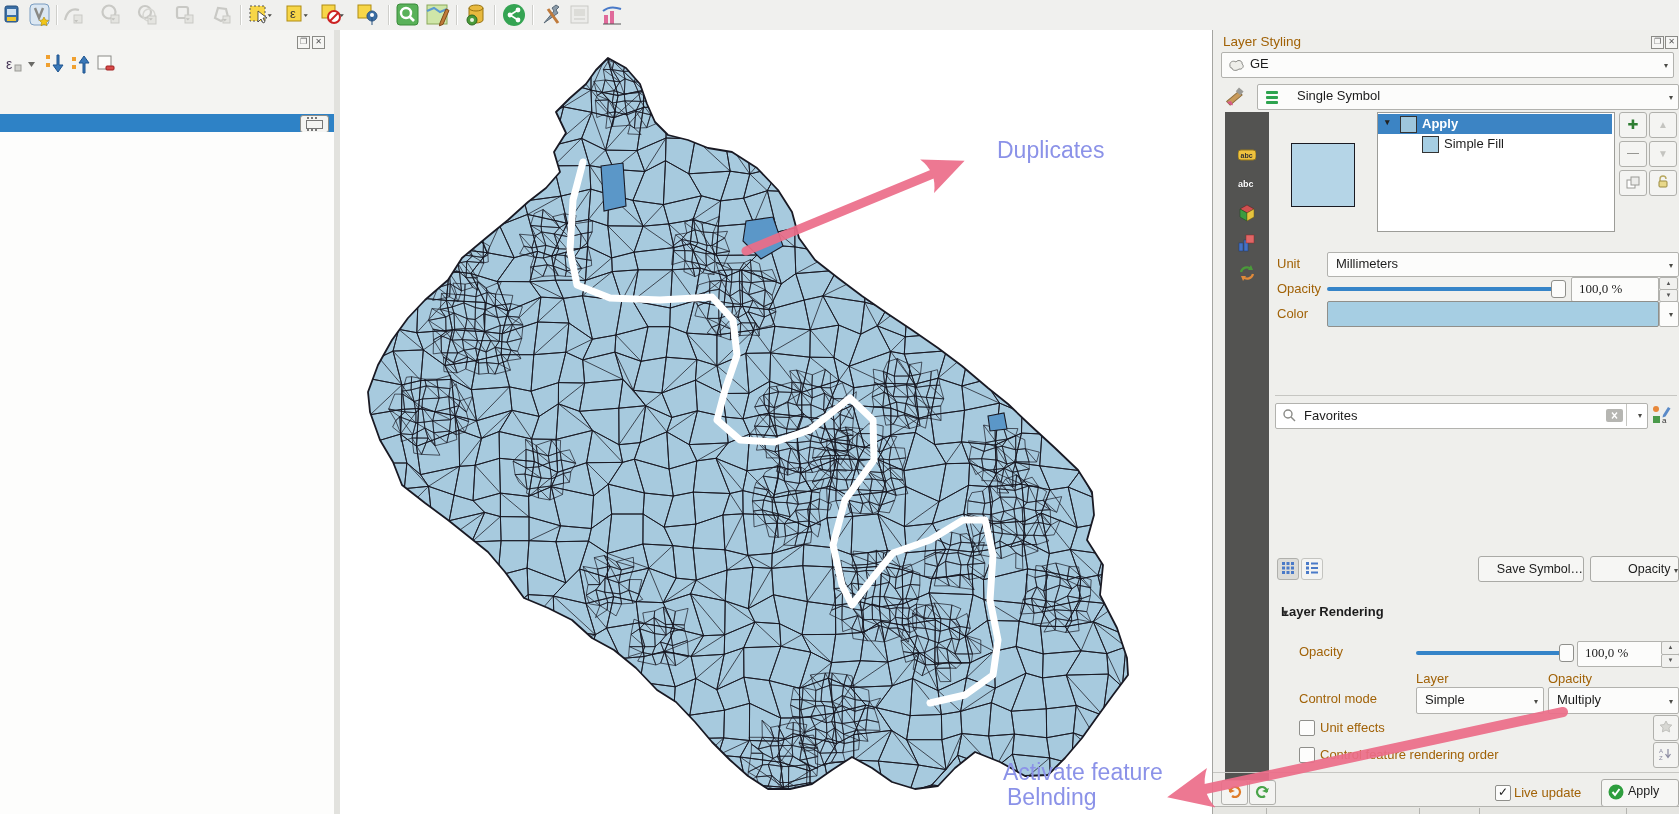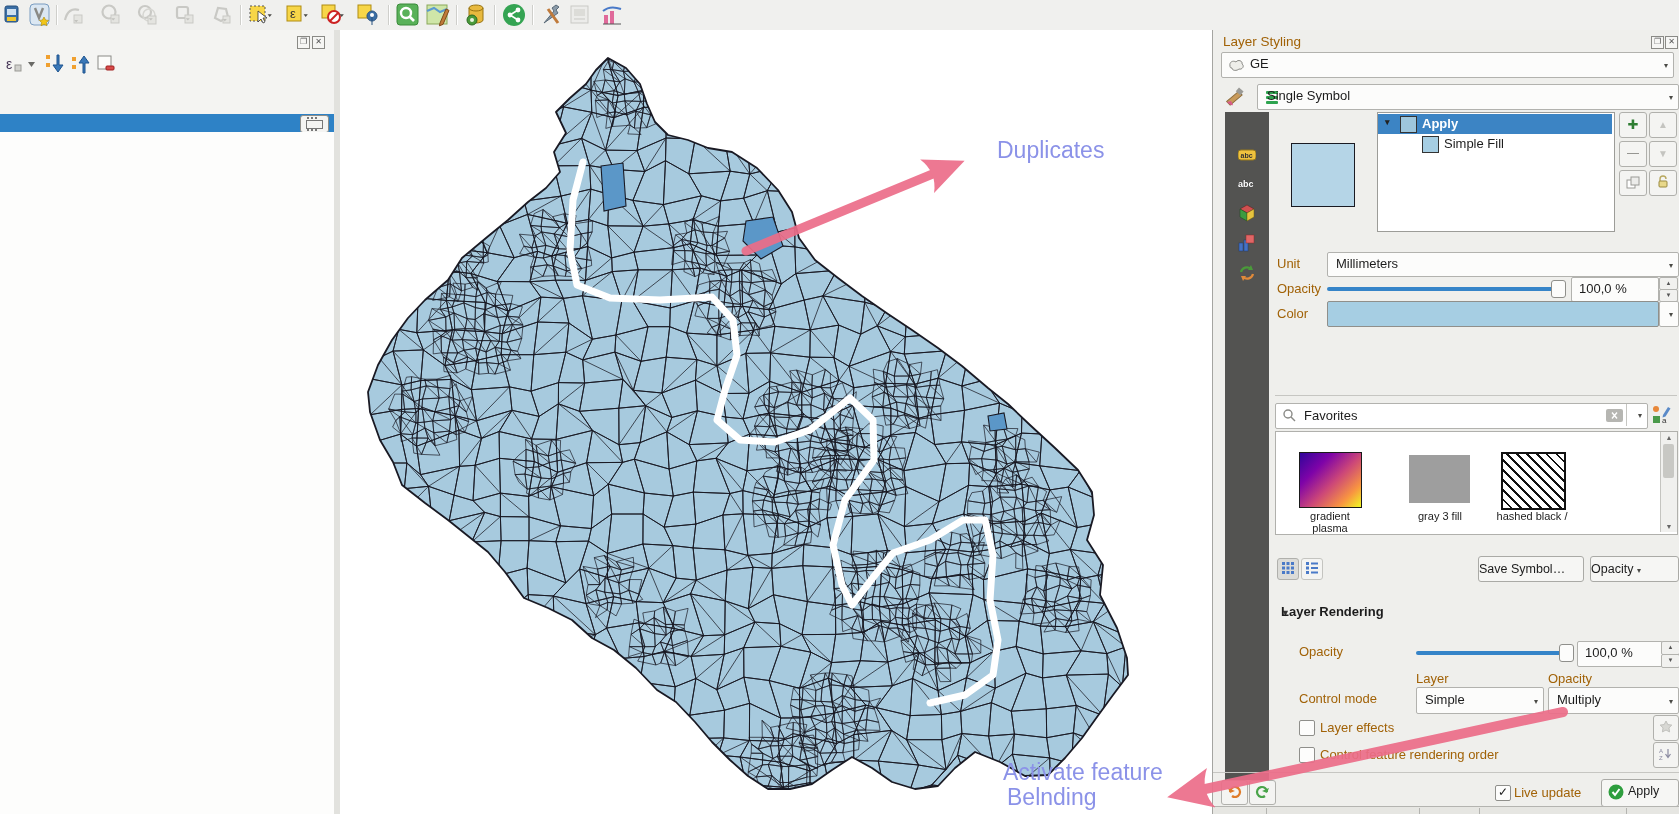--- a/index.html
+++ b/index.html
@@ -20,25 +20,25 @@
   
   #map-wrap{left:340px;top:30px;width:872px;height:784px;background:#ffffff;}
   #divider{left:334px;top:30px;width:6px;height:784px;background:#e2e2de;border-right:1px solid #b9b9b5;}
   #overlay{left:0;top:0;width:1679px;height:814px;pointer-events:none;z-index:50;}
   
   #style-panel{left:1212px;top:30px;width:467px;height:784px;background:#efefec;border-left:1px solid #a5a5a1;font-size:13px;color:#1c1c1c;}
   .combo{position:absolute;background:#fcfcfb;border:1px solid #b2b2ae;border-radius:2px;}
   .combo .cval{position:absolute;left:8px;top:3px;font-size:13px;color:#1c1c1c;white-space:nowrap;}
   .dd{position:absolute;right:5px;top:50%;transform:translateY(-50%);font-size:8px;color:#4a4a46;}
   .lbl{position:absolute;font-size:13px;color:#a16207;white-space:nowrap;}
-  .btn{position:absolute;background:#f6f6f4;border:1px solid #aaaaa6;border-radius:3px;text-align:left;font-size:12.5px;color:#1c1c1c;}
+  .btn{position:absolute;background:#f6f6f4;border:1px solid #aaaaa6;border-radius:3px;text-align:right;font-size:12.5px;color:#1c1c1c;}
   .sq-btn{position:absolute;width:26px;height:24px;background:#f4f4f2;border:1px solid #b0b0ac;border-radius:3px;text-align:center;}
   .track{position:absolute;height:4px;background:#3584c8;border-radius:2px;}
   .handle{position:absolute;width:13px;height:16px;background:#fcfcfb;border:1px solid #8f8f8b;border-radius:3px;}
-  .spin{position:absolute;background:#fcfcfb;border:1px solid #b2b2ae;border-radius:2px;font-size:13px;}
+  .spin{position:absolute;background:#fcfcfb;border:1px solid #b2b2ae;border-radius:2px;font-size:13px;font-family:Liberation Serif, serif;}
   .spin .sval{position:absolute;left:7px;top:3px;}
   .spinarr{position:absolute;width:17px;background:#f1f1ef;border:1px solid #b2b2ae;border-radius:2px;font-size:6px;color:#555;text-align:center;line-height:10px;}
   .cb{position:absolute;width:14px;height:14px;background:#fdfdfc;border:1px solid #8f8f8b;border-radius:2px;font-size:12px;line-height:13px;text-align:center;color:#222;}
   #dark-strip{position:absolute;left:12px;top:82px;width:44px;height:668px;background:#535351;text-align:right;}
   .strip-ico{position:absolute;left:13px;width:18px;height:18px;}
   #sym-tree{position:absolute;left:164px;top:82px;width:236px;height:118px;background:#fff;border:1px solid #9c9c98;}
   #tree-row-fill{position:absolute;left:0;top:1px;width:234px;height:20px;background:#3c84c4;color:#fff;font-weight:bold;}
   .swatch-s{position:absolute;width:15px;height:15px;background:#a6cee3;border:1px solid #333;}
   #sym-list{position:absolute;left:62px;top:401px;width:401px;height:102px;background:#fff;border:1px solid #b0b0ac;}
   .sym-item-label{position:absolute;font-size:11px;color:#222;text-align:center;width:110px;}
@@ -280,21 +280,21 @@
           <rect x="12" y="5" width="6" height="5" fill="#9a9a96" transform="rotate(40 15 7)"></rect>
           <path d="M2,18 q3,4 6,3 l-2,-4 z" fill="#d85a8a"></path>
         </svg>
     </div>
     <div class="combo" style="left:44px;top:54px;width:420px;height:24px">
       <svg width="14" height="14" style="position:absolute;left:7px;top:5px">
           <rect x="1" y="1" width="12" height="3" rx="1" fill="#2ea44f"></rect>
           <rect x="1" y="6" width="12" height="3" rx="1" fill="#2ea44f"></rect>
           <rect x="1" y="11" width="12" height="3" rx="1" fill="#2ea44f"></rect>
         </svg>
-      <span class="cval" style="left:9px">Single Symbol</span>
+      <span class="cval" style="left:39px">Single Symbol</span>
       <span class="dd">▾</span>
     </div>
 
     <div id="dark-strip">
       <div class="strip-ico" style="top:34px">
         <svg width="18" height="18">
             <rect x="0" y="4" width="18" height="10" rx="3" fill="#efc23e" stroke="#96781c"></rect>
             <text x="2.5" y="12" font-size="7" font-weight="bold" fill="#333">abc</text>
           </svg>
       </div>
@@ -394,33 +394,20 @@
     </div>
     <div style="position:absolute;left:438px;top:375px;width:20px;height:20px">
       <svg width="20" height="20">
           <circle cx="5" cy="4" r="3" fill="#e8883a"></circle>
           <rect x="2" y="11" width="7" height="7" fill="#4a9a4a"></rect>
           <path d="M12,10 L17,2 l2.5,1.5 -5,8 -3,1 z" fill="#5a8ac8"></path>
           <text x="11" y="18" font-size="8" fill="#333">a</text>
         </svg>
     </div>
 
-    <div id="sym-list">
-      <div style="position:absolute;left:23px;top:20px;width:61px;height:54px;border:1.5px solid #1a1a1a;background:linear-gradient(135deg,#30059a 0%,#7e03a8 28%,#cc4778 55%,#f89441 80%,#f0f921 100%)"></div>
-      <div class="sym-item-label" style="left:-1px;top:78px"><span>gradient</span><br><span>plasma</span></div>
-      <div style="position:absolute;left:133px;top:23px;width:61px;height:48px;background:#9e9e9e"></div>
-      <div class="sym-item-label" style="left:109px;top:78px">gray 3 fill</div>
-      <div class="hatch" style="position:absolute;left:225px;top:20px;width:61px;height:54px;border:2px solid #111"></div>
-      <div class="sym-item-label" style="left:201px;top:78px">hashed black /</div>
-      <div class="scroll" style="right:0;top:0;width:16px;height:100px">
-        <span class="arr" style="top:2px">▲</span>
-        <div style="position:absolute;left:2px;top:12px;width:11px;height:34px;background:#c8c8c4;border-radius:2px"></div>
-        <span class="arr" style="bottom:2px">▼</span>
-      </div>
-    </div>
 
     <div class="sq-btn" style="left:64px;top:528px;width:20px;height:20px;background:#dcdcd8">
       <svg width="12" height="12" style="margin-top:3px">
           <g fill="#4a7ac8">
             <rect x="0" y="0" width="3" height="3"></rect>
             <rect x="4.5" y="0" width="3" height="3"></rect>
             <rect x="9" y="0" width="3" height="3"></rect>
             <rect x="0" y="4.5" width="3" height="3"></rect>
             <rect x="4.5" y="4.5" width="3" height="3"></rect>
             <rect x="9" y="4.5" width="3" height="3"></rect>
@@ -465,21 +452,21 @@
     <div class="combo" style="left:203px;top:657px;width:126px;height:25px">
       <span class="cval" style="top:4px">Simple</span>
       <span class="dd">▾</span>
     </div>
     <div class="combo" style="left:335px;top:657px;width:129px;height:25px">
       <span class="cval" style="top:4px">Multiply</span>
       <span class="dd">▾</span>
     </div>
 
     <div class="cb" style="left:86px;top:690px"></div>
-    <div class="lbl" style="left:107px;top:690px">Layer effects</div>
+    <div class="lbl" style="left:107px;top:690px">Unit effects</div>
     <div class="sq-btn" style="left:440px;top:685px;width:24px;height:24px">
       <svg width="14" height="14" style="margin-top:4px">
           <path d="M7,1 l1.8,3.6 4,.5 -2.9,2.8 .7,4 -3.6,-1.9 -3.6,1.9 .7,-4 -2.9,-2.8 4,-.5 z" fill="#d8d8d4" stroke="#c0c0bc"></path>
         </svg>
     </div>
     <div class="cb" style="left:86px;top:717px"></div>
     <div class="lbl" style="left:107px;top:717px">Control feature rendering order</div>
     <div class="sq-btn" style="left:440px;top:712px;width:24px;height:24px">
       <svg width="14" height="14" style="margin-top:4px">
           <text x="0" y="6" font-size="6" fill="#8a8aa0">A</text>

